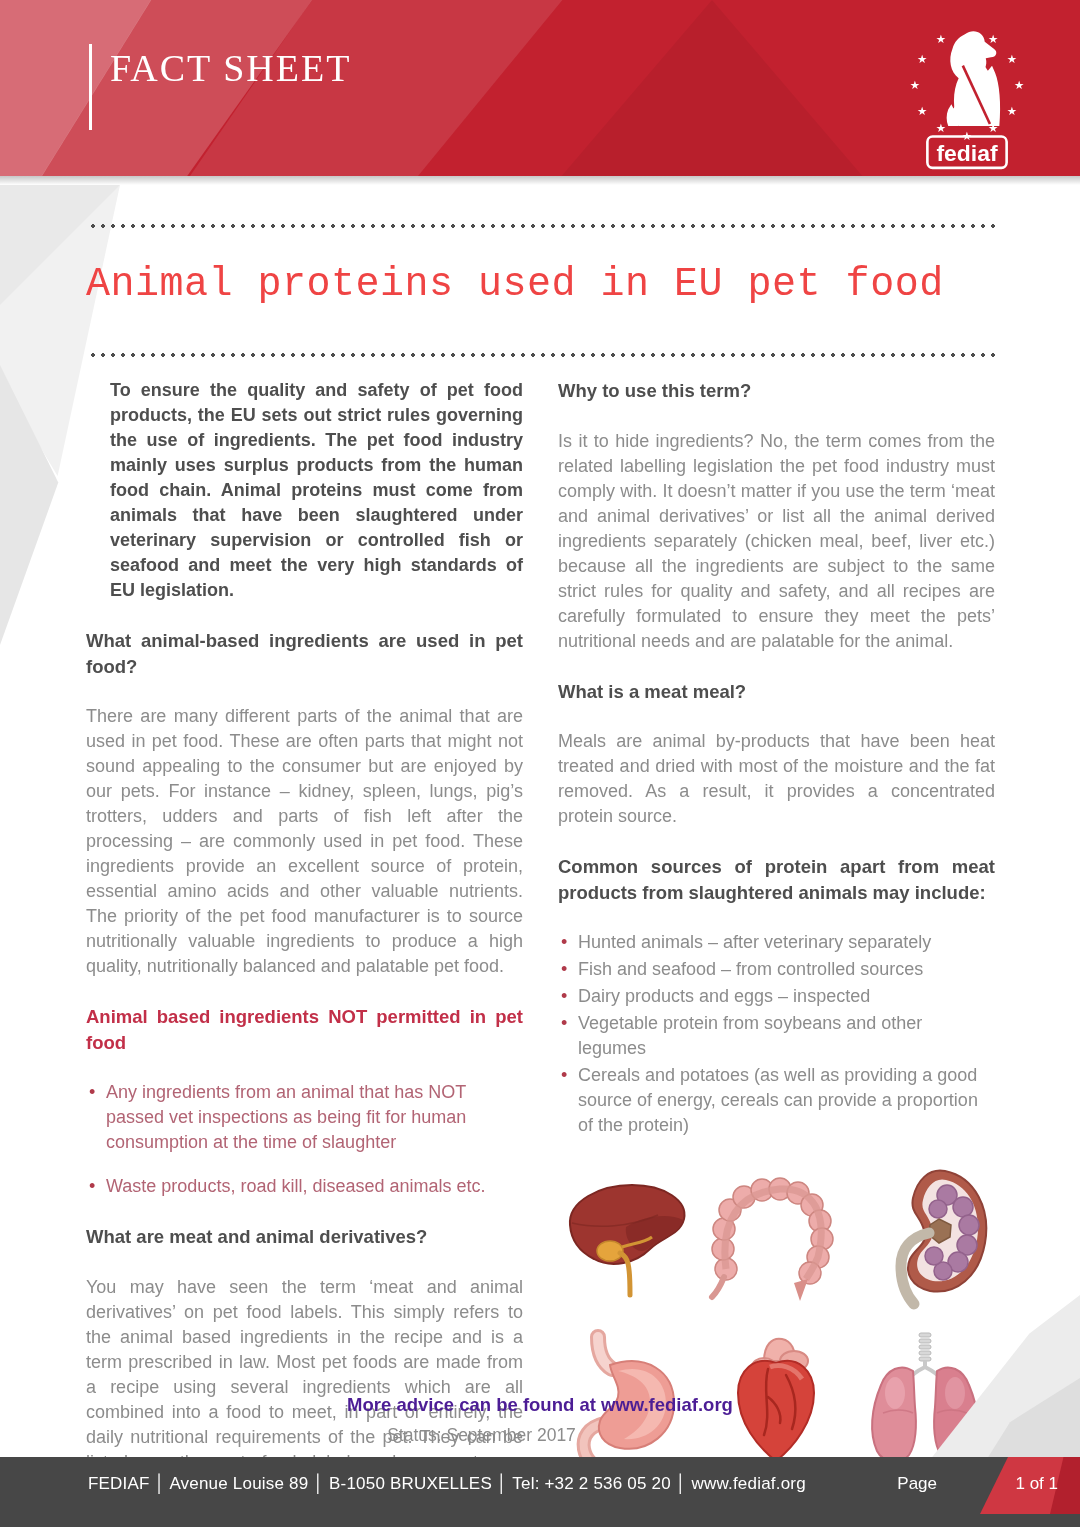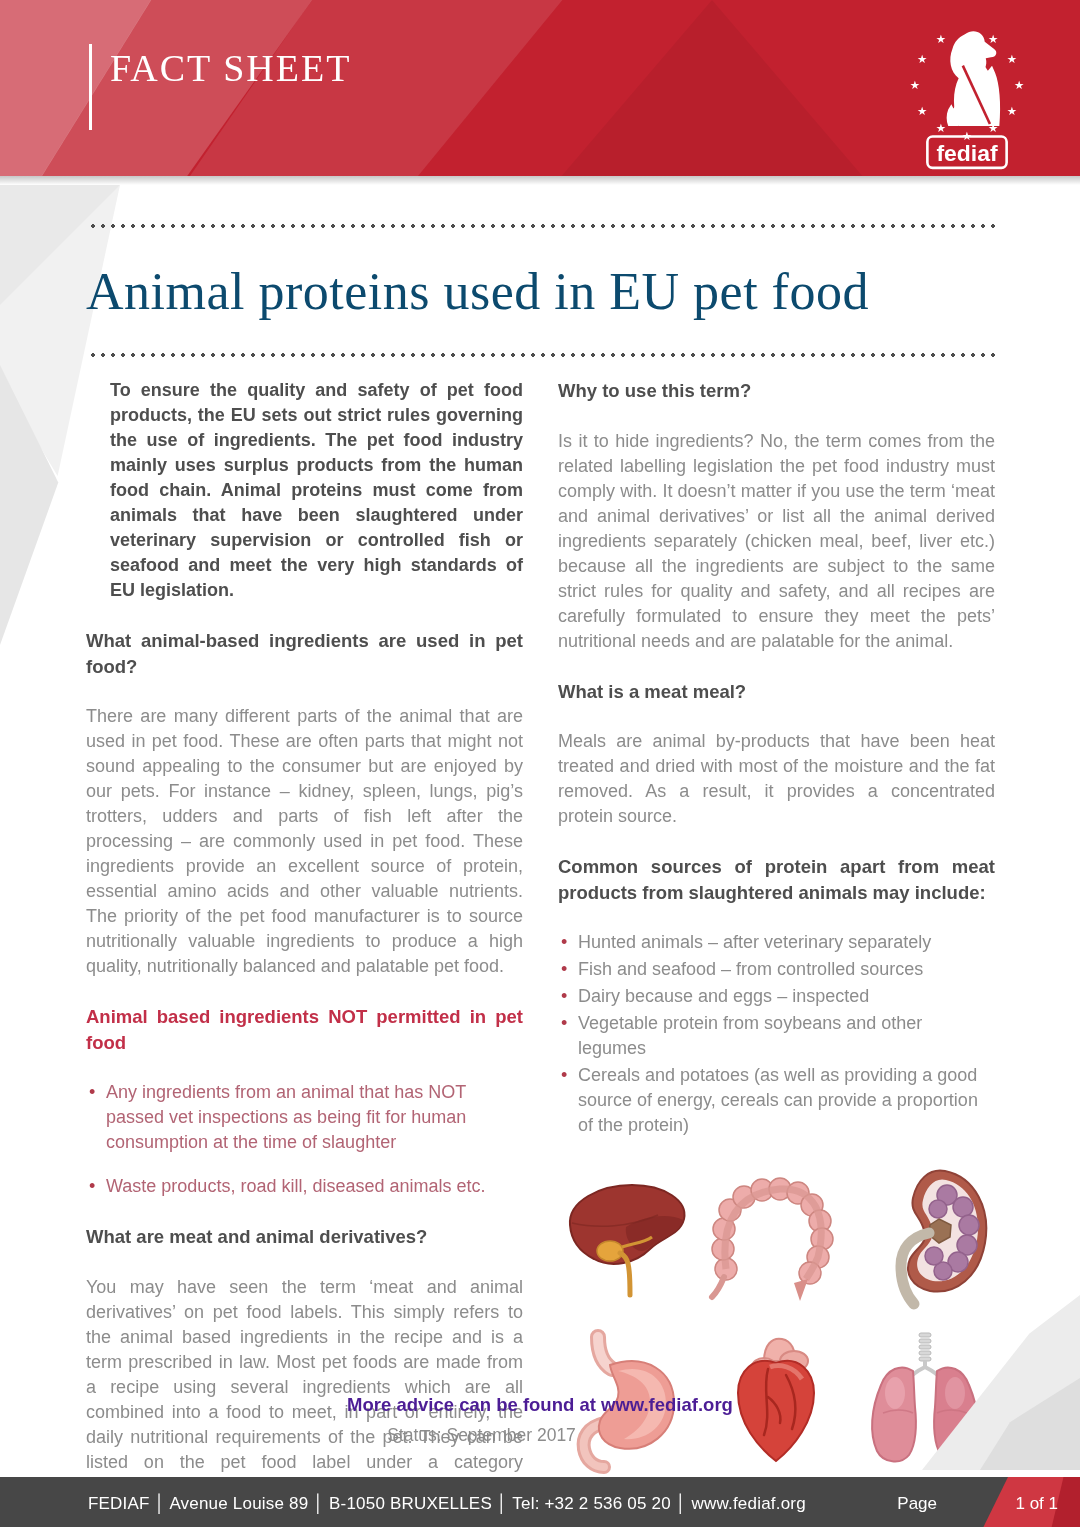--- a/index.html
+++ b/index.html
@@ -41,22 +41,22 @@
   
   .dotted {
     position:absolute; left:88px; width:907px; height:4px;
     background-image:radial-gradient(circle, #4d4d4d 1.6px, rgba(0,0,0,0) 1.7px);
     background-size:10px 4px; background-repeat:repeat-x; background-position:0 50%;
   }
   .dotted.top { top:224px; }
   .dotted.bottom { top:353px; }
   .doc-title {
     position:absolute; left:86px; top:262px;
-    font-family:Liberation Serif, serif; font-size:52px; font-weight:400;
-    color:#0c4a6e; letter-spacing:.5px;
+    font-family:Liberation Mono, monospace; font-size:40px; font-weight:400;
+    color:#ef4444; letter-spacing:.5px;
   }
 
   
   .col { position:absolute; top:378px; width:437px; font-size:18px; line-height:1.39; }
   .col.left  { left:86px; }
   .col.right { left:558px; }
   .col p { text-align:justify; color:#8c8c8c; margin-bottom:25px; }
   .col p.bold-intro { color:#4e4e4e; font-weight:bold;margin-left:24px; }
   .col h3 { font-size:18.5px; color:#4e4e4e; font-weight:bold; margin-bottom:25px; line-height:1.38; text-align:justify; }
   .col h3.red { color:#c22f48; }
@@ -87,21 +87,21 @@
   
   .br-red-sliver { position:absolute; top:1312px; right:0; width:46px; height:158px;
     background:#c4303c; clip-path:polygon(88% 0,100% 0,100% 100%,0 100%); }
   .br-gray1 { position:absolute; top:1295px; right:0; width:158px; height:175px;
     background:#ececec; clip-path:polygon(68% 22%,100% 0,100% 100%,0 100%); }
   .br-gray2 { position:absolute; top:1378px; right:0; width:100px; height:92px;
     background:#dedede; clip-path:polygon(30% 48%,100% 0,100% 100%,0 100%); }
 
   
   .footer {
-    position:absolute; bottom:0; left:0; width:1080px; height:50px;
+    position:absolute; bottom:0; left:0; width:1080px; height:70px;
     background:#474747; color:#ffffff;padding-left:36px;
   }
   .footer-red1 { position:absolute; top:0; right:0; width:100px; height:57px;
     background:#cf3742; clip-path:polygon(28% 0,100% 0,100% 100%,0 100%); }
   .footer-red2 { position:absolute; top:0; right:0; width:30px; height:57px;
     background:#b2202d; clip-path:polygon(45% 0,100% 0,100% 100%,0 100%); }
   .footer-info {
     position:absolute; left:88px; top:17px; font-size:17px; color:#ffffff; letter-spacing:.2px;
   }
   .footer-page-label { position:absolute; right:143px; top:17px; font-size:17px; }
@@ -180,21 +180,21 @@
 
   <div class="col right">
     <h3>Why to use this term?</h3>
     <p>Is it to hide ingredients? No, the term comes from the related labelling legislation the pet food industry must comply with. It doesn’t matter if you use the term ‘meat and animal derivatives’ or list all the animal derived ingredients separately (chicken meal, beef, liver etc.) because all the ingredients are subject to the same strict rules for quality and safety, and all recipes are carefully formulated to ensure they meet the pets’ nutritional needs and are palatable for the animal.</p>
     <h3>What is a meat meal?</h3>
     <p>Meals are animal by-products that have been heat treated and dried with most of the moisture and the fat removed. As a result, it provides a concentrated protein source.</p>
     <h3>Common sources of protein apart from meat products from slaughtered animals may include:</h3>
     <ul class="tight">
       <li>Hunted animals – after veterinary separately</li>
       <li>Fish and seafood – from controlled sources</li>
-      <li>Dairy because and eggs – inspected</li>
+      <li>Dairy products and eggs – inspected</li>
       <li>Vegetable protein from soybeans and other legumes</li>
       <li>Cereals and potatoes (as well as providing a good source of energy, cereals can provide a proportion of the protein)</li>
     </ul>
 
     <div class="organ-grid">
 
       <div class="organ-cell">
         <svg width="140" height="150" viewBox="0 0 140 150">
           <path d="M12,62 C10,38 42,22 74,22 C107,22 130,38 126,56 C122,72 104,74 92,86
                    C78,100 54,106 36,96 C20,88 13,76 12,62 Z" fill="#9d352f" stroke="#7c2722" stroke-width="2"></path>

